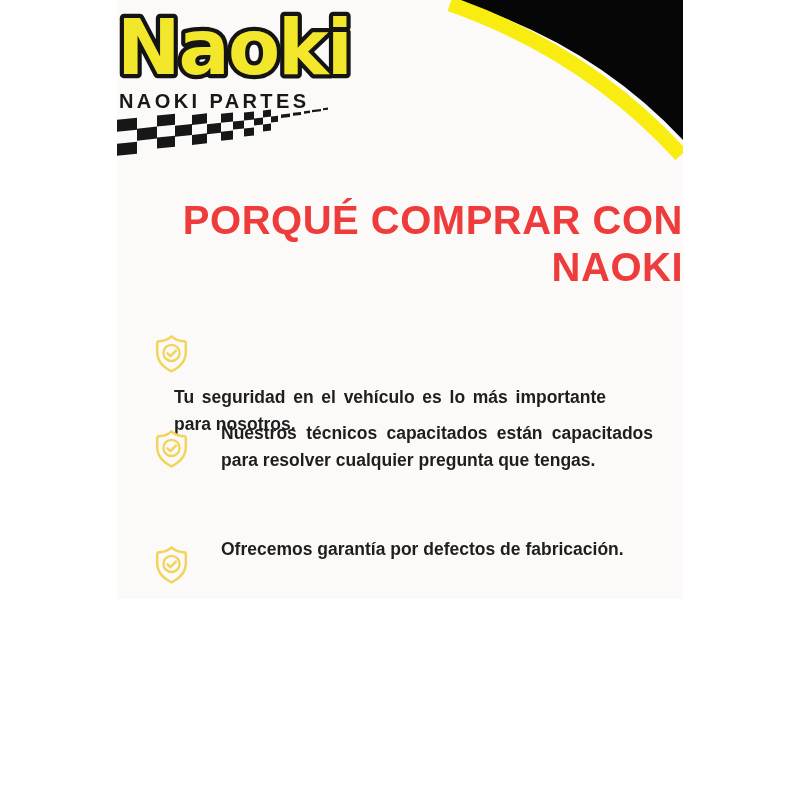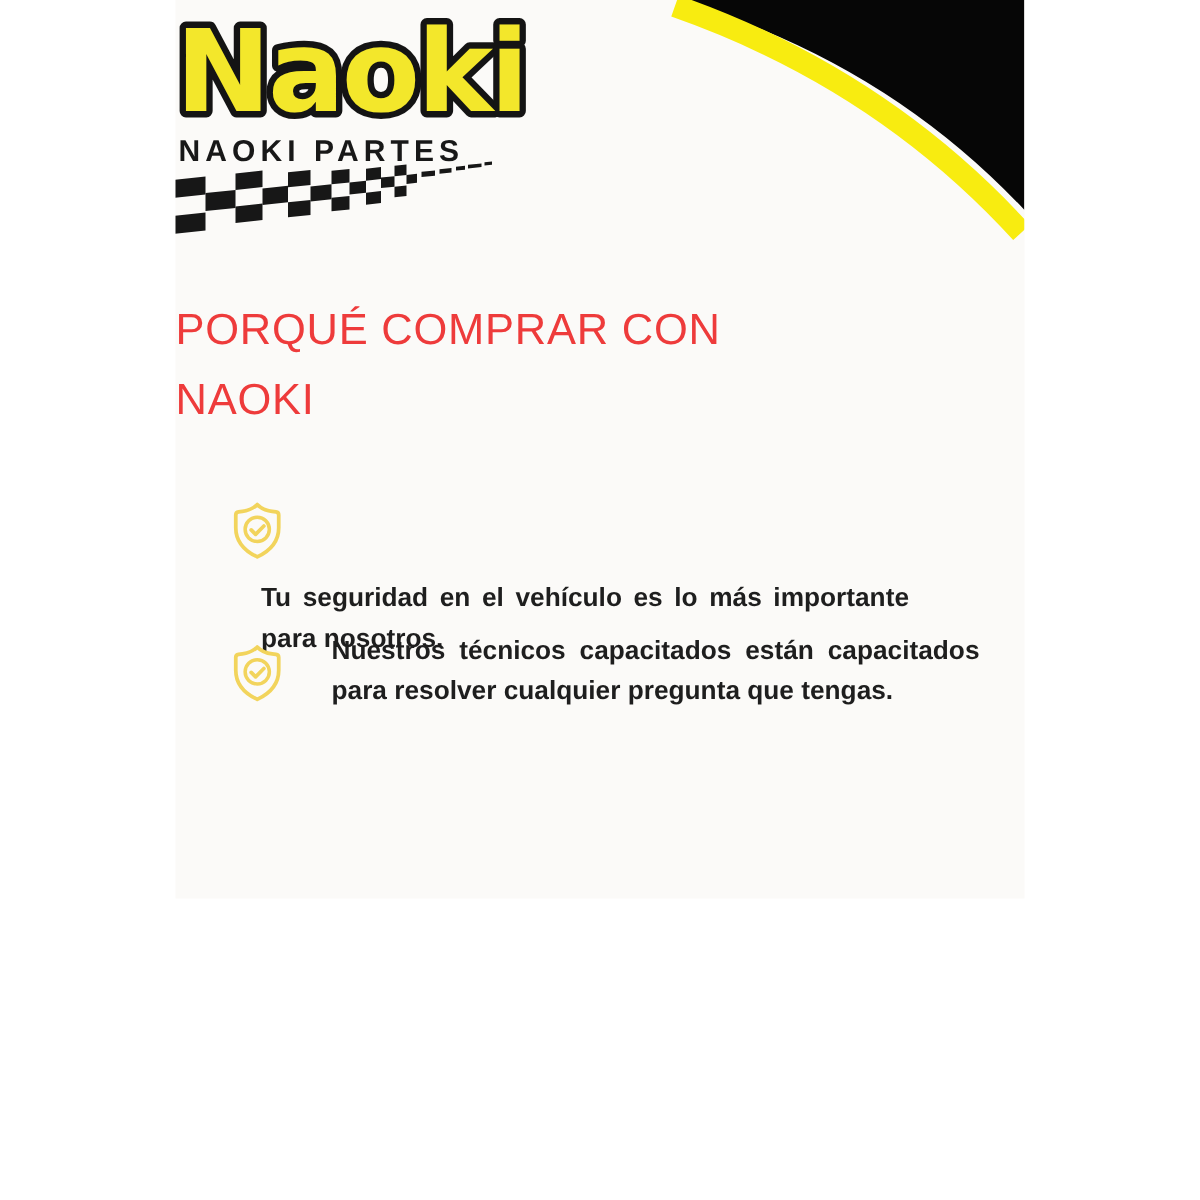--- a/index.html
+++ b/index.html
@@ -12,22 +12,22 @@
 
   
   .logo-svg { position:absolute; left:-6px; top:0; }
   .brand-subtitle { position:absolute; left:2px; top:90px; font-size:20px; font-weight:bold;
                     color:#181818; letter-spacing:3.4px; white-space:nowrap; }
   .flag-svg { position:absolute; left:-6px; top:105px; }
   .brand-tagline { position:absolute; left:5px; top:151px; font-size:15px; font-weight:bold;
                    color:#e8393b; letter-spacing:0.2px; white-space:pre; }
 
   
-  .page-title { position:absolute; left:0; top:197px; width:566px; text-align:left;
-                color:#ee3b3b; font-size:29px; line-height:47px; font-weight:normal;
+  .page-title { position:absolute; left:0; top:197px; width:566px; text-align:right;
+                color:#ee3b3b; font-size:40px; line-height:47px; font-weight:bold;
                 letter-spacing:0.5px; }
   .page-title span { display:block; }
 
   
   .benefit { position:absolute; left:31px; width:512px; display:flex; align-items:flex-start; }
   .benefit .icon-wrap { flex:0 0 47px; margin-top:3px; }
   .benefit-text { margin-left:26px; width:432px; font-size:17.5px; line-height:27px;
                   font-weight:bold; color:#1e1e1e; text-align:justify; }
   .b1 { top:325px;flex-direction:column; } .b2 { top:420px; } .b3 { top:536px; }
 </style>
@@ -128,15 +128,23 @@
 
     <div class="benefit b2">
       <span class="icon-wrap">
         <svg width="47" height="52" viewBox="0 0 64 60">
             <use href="#shield-check"></use>
           </svg>
       </span>
       <p class="benefit-text">Nuestros técnicos capacitados están capacitados para resolver cualquier pregunta que tengas.</p>
     </div>
 
+    <div class="benefit b3">
+      <span class="icon-wrap">
+        <svg width="47" height="52" viewBox="0 0 64 60">
+            <use href="#shield-check"></use>
+          </svg>
+      </span>
+      <p class="benefit-text">Ofrecemos garantía por defectos de fabricación.</p>
+    </div>
 
   </div>
 </div>
 
 </body></html>

